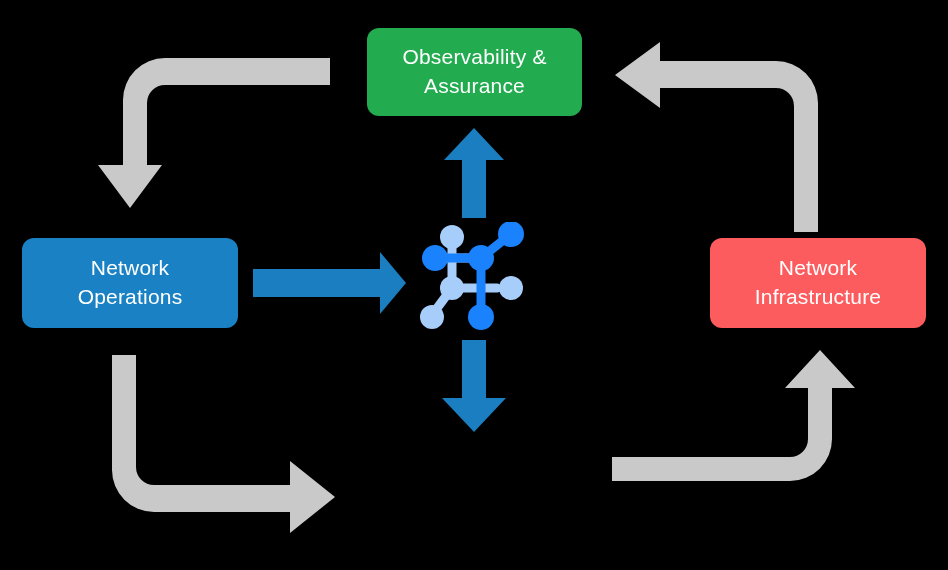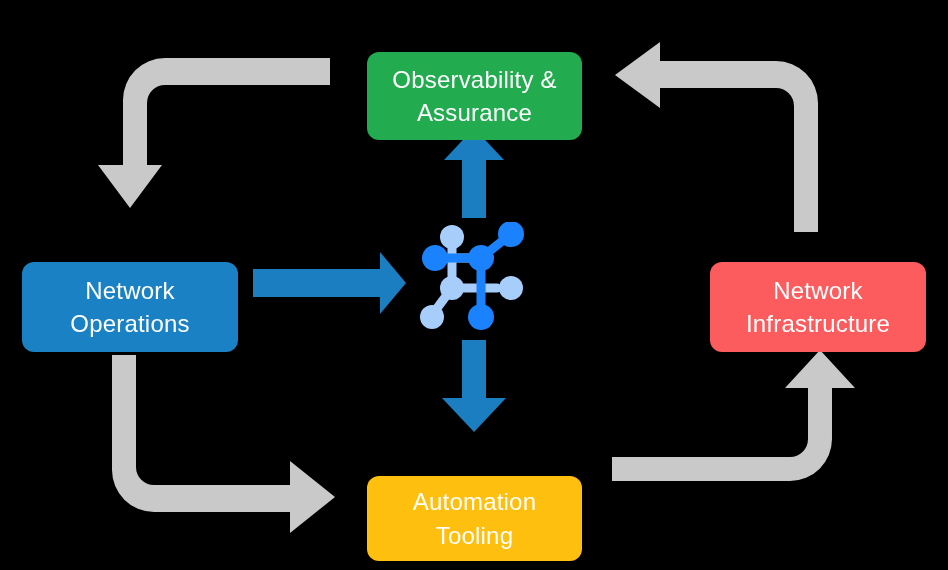--- a/index.html
+++ b/index.html
@@ -28,27 +28,26 @@
     display: block;
   }
   .node-box {
     position: absolute;
     border-radius: 12px;
     display: flex;
     align-items: center;
     justify-content: center;
     text-align: center;
     color: #ffffff;
-    font-size: 24px;
+    font-size: 21px;
     font-weight: 400;
     line-height: 1.38;
     letter-spacing: 0.2px;
     box-sizing: border-box;
     padding: 4px 10px;
-    margin-top: 24px;
   }
   .node-label {
     display: block;
     white-space: pre-line;
   }
   #node-observability {
     left: 367px;
     top: 28px;
     width: 215px;
     height: 88px;
@@ -224,18 +223,14 @@
   <div class="node-box" id="node-network-operations">
     <span class="node-label">Network
 Operations</span>
   </div>
 
   <div class="node-box" id="node-network-infrastructure">
     <span class="node-label">Network
 Infrastructure</span>
   </div>
 
-  <div class="node-box" id="node-automation-tooling">
-    <span class="node-label">Automation
-Tooling</span>
-  </div>
 
 </div>
 
 </body></html>

